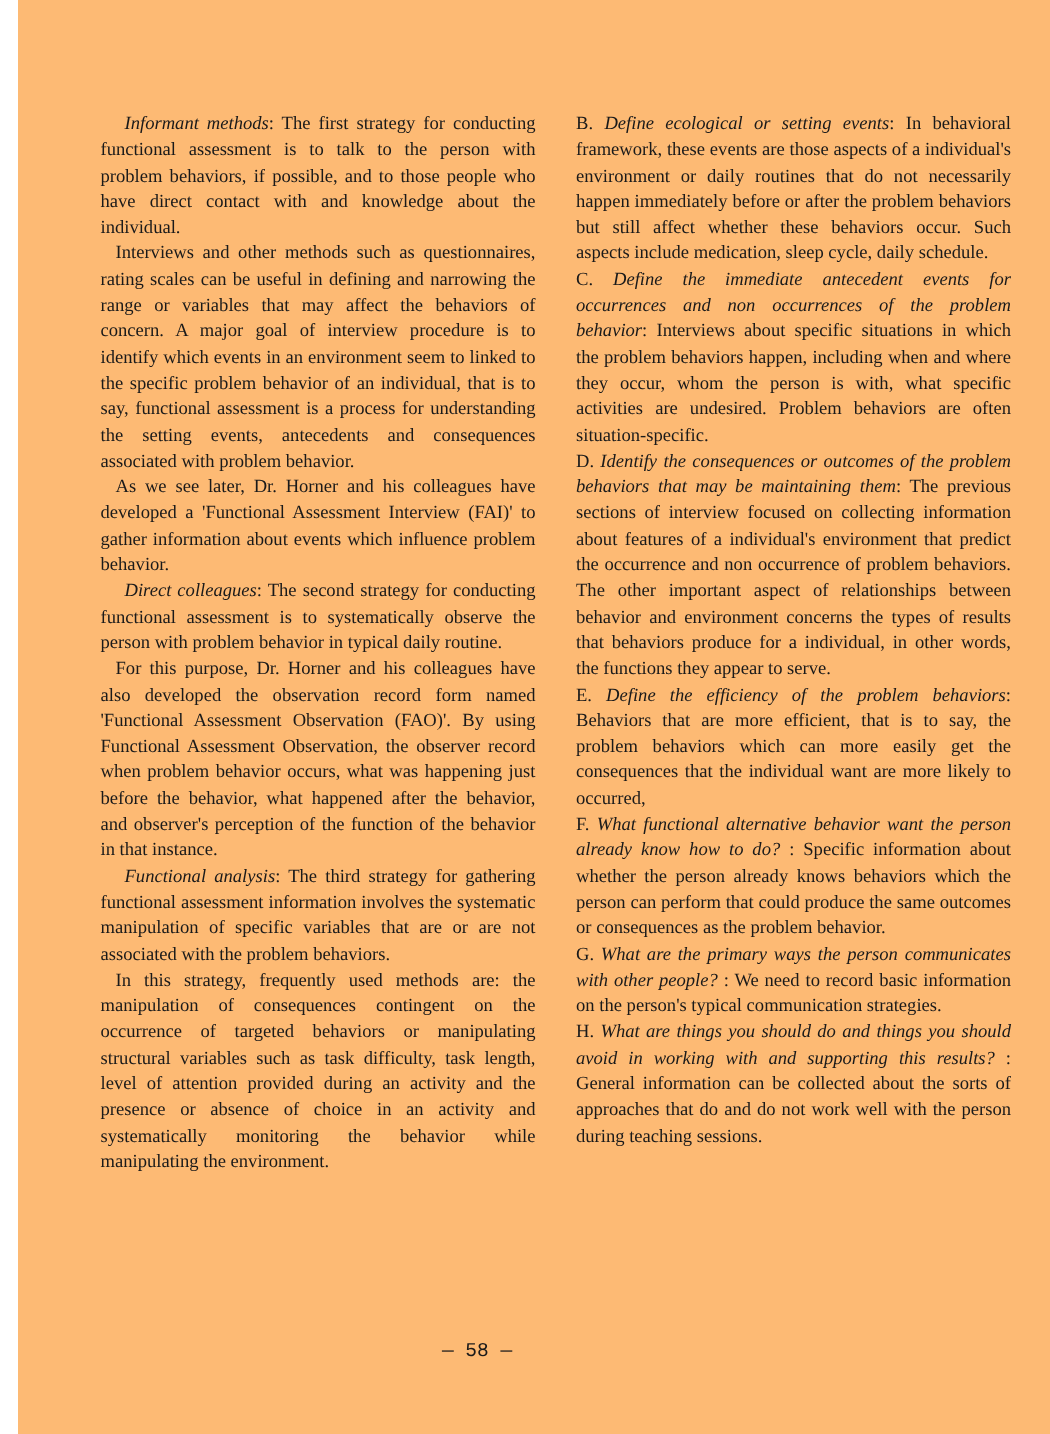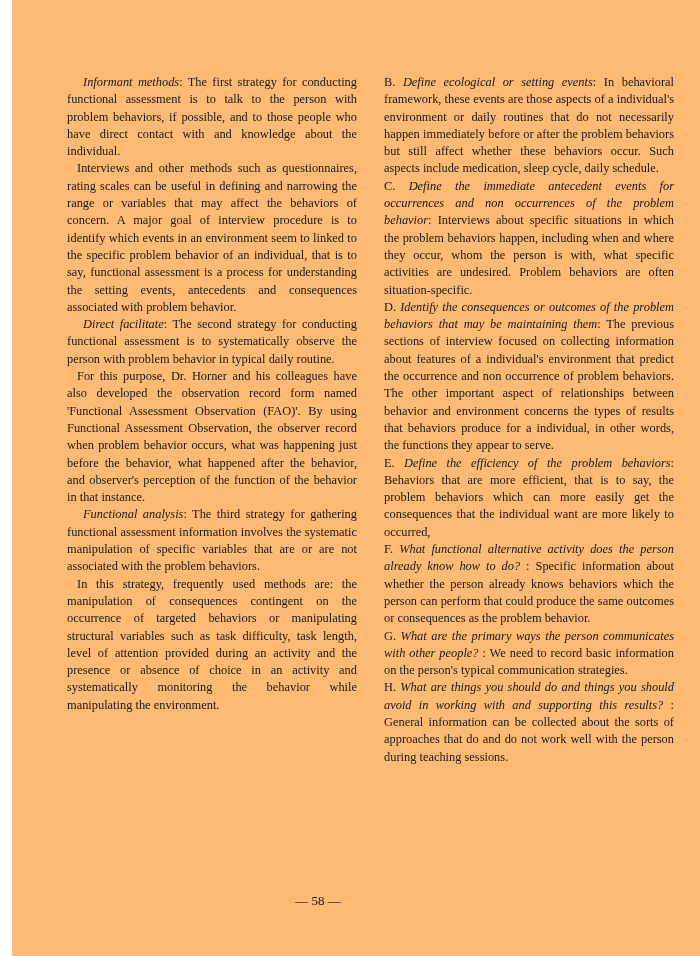--- a/index.html
+++ b/index.html
@@ -12,38 +12,39 @@
     text-align: justify;
   }
   .col-left { left: 55px; }
   .col-right { left: 372px; }
   .col p { margin: 0; }
   .col p.indent { text-indent: 10px; }
   .col p.indent2 { text-indent: 16px; }
   .col em { font-style: italic; }
   .page-num {
     position: absolute; left: 0; width: 612px; top: 893px; text-align: center;
-    font-family: Liberation Serif, serif; font-size: 13px; color: #1a1a1a;
+    font-family: Liberation Mono, monospace; font-size: 13px; color: #1a1a1a;
   }
 </style>
 </head>
 <body>
 
 <div class="page">
   <div class="col col-left" id="col-left">
       <p class="indent2"><em>Informant methods</em><span>: </span><span>The first strategy for conducting functional assessment is to talk to the person with problem behaviors, if possible, and to those people who have direct contact with and knowledge about the individual.</span></p>
       <p class="indent"><span>Interviews and other methods such as questionnaires, rating scales can be useful in defining and narrowing the range or variables that may affect the behaviors of concern. A major goal of interview procedure is to identify which events in an environment seem to linked to the specific problem behavior of an individual, that is to say, functional assessment is a process for understanding the setting events, antecedents and consequences associated with problem behavior.</span></p>
-      <p class="indent2"><em>Direct facilitate</em><span>: </span><span>The second strategy for conducting functional assessment is to systematically observe the person with problem behavior in typical daily routine.</span></p>
+      <p class="indent"><span>As we see later, Dr. Horner and his colleagues have developed a 'Functional Assessment Interview (FAI)' to gather information about events which influence problem behavior.</span></p>
+      <p class="indent2"><em>Direct colleagues</em><span>: </span><span>The second strategy for conducting functional assessment is to systematically observe the person with problem behavior in typical daily routine.</span></p>
       <p class="indent"><span>For this purpose, Dr. Horner and his colleagues have also developed the observation record form named 'Functional Assessment Observation (FAO)'. By using Functional Assessment Observation, the observer record when problem behavior occurs, what was happening just before the behavior, what happened after the behavior, and observer's perception of the function of the behavior in that instance.</span></p>
       <p class="indent2"><em>Functional analysis</em><span>: </span><span>The third strategy for gathering functional assessment information involves the systematic manipulation of specific variables that are or are not associated with the problem behaviors.</span></p>
       <p class="indent"><span>In this strategy, frequently used methods are: the manipulation of consequences contingent on the occurrence of targeted behaviors or manipulating structural variables such as task difficulty, task length, level of attention provided during an activity and the presence or absence of choice in an activity and systematically monitoring the behavior while manipulating the environment.</span></p>
     </div>
   <div class="col col-right" id="col-right">
       <p class=""><span>B. </span><em>Define ecological or setting events</em><span>: </span><span>In behavioral framework, these events are those aspects of a individual's environment or daily routines that do not necessarily happen immediately before or after the problem behaviors but still affect whether these behaviors occur. Such aspects include medication, sleep cycle, daily schedule.</span></p>
       <p class=""><span>C. </span><em>Define the immediate antecedent events for occurrences and non occurrences of the problem behavior</em><span>: </span><span>Interviews about specific situations in which the problem behaviors happen, including when and where they occur, whom the person is with, what specific activities are undesired. Problem behaviors are often situation-specific.</span></p>
       <p class=""><span>D. </span><em>Identify the consequences or outcomes of the problem behaviors that may be maintaining them</em><span>: </span><span>The previous sections of interview focused on collecting information about features of a individual's environment that predict the occurrence and non occurrence of problem behaviors. The other important aspect of relationships between behavior and environment concerns the types of results that behaviors produce for a individual, in other words, the functions they appear to serve.</span></p>
       <p class=""><span>E. </span><em>Define the efficiency of the problem behaviors</em><span>: </span><span>Behaviors that are more efficient, that is to say, the problem behaviors which can more easily get the consequences that the individual want are more likely to occurred,</span></p>
-      <p class=""><span>F. </span><em>What functional alternative activity does the person already know how to do?</em><span> : </span><span>Specific information about whether the person already knows behaviors which the person can perform that could produce the same outcomes or consequences as the problem behavior.</span></p>
+      <p class=""><span>F. </span><em>What functional alternative behavior want the person already know how to do?</em><span> : </span><span>Specific information about whether the person already knows behaviors which the person can perform that could produce the same outcomes or consequences as the problem behavior.</span></p>
       <p class=""><span>G. </span><em>What are the primary ways the person communicates with other people?</em><span> : </span><span>We need to record basic information on the person's typical communication strategies.</span></p>
       <p class=""><span>H. </span><em>What are things you should do and things you should avoid in working with and supporting this results?</em><span> : </span><span>General information can be collected about the sorts of approaches that do and do not work well with the person during teaching sessions.</span></p>
     </div>
   <div class="page-num">— 58 —</div>
 </div>
 
 </body></html>

